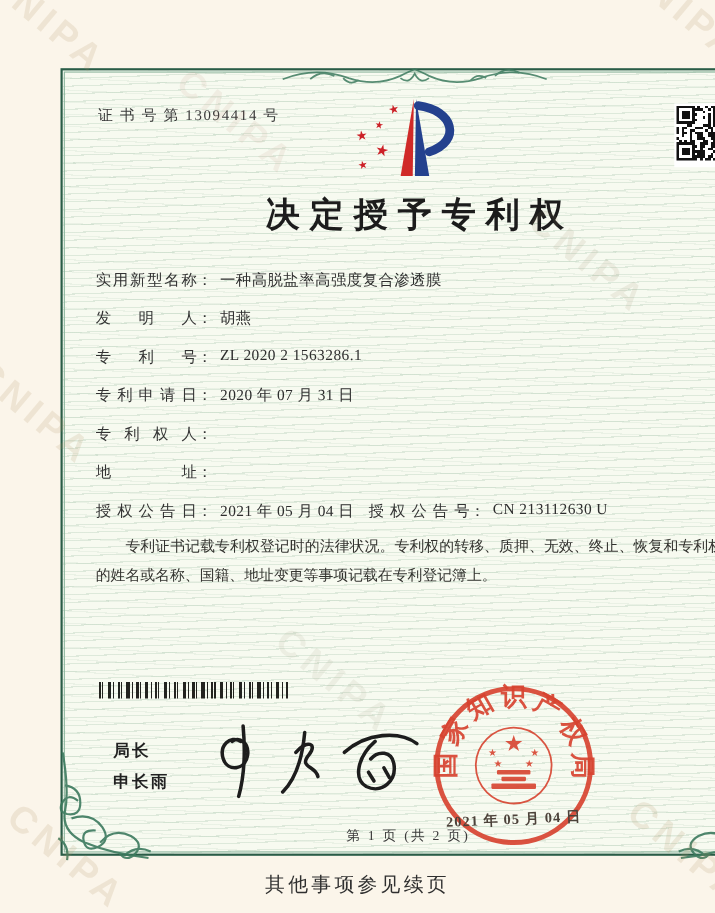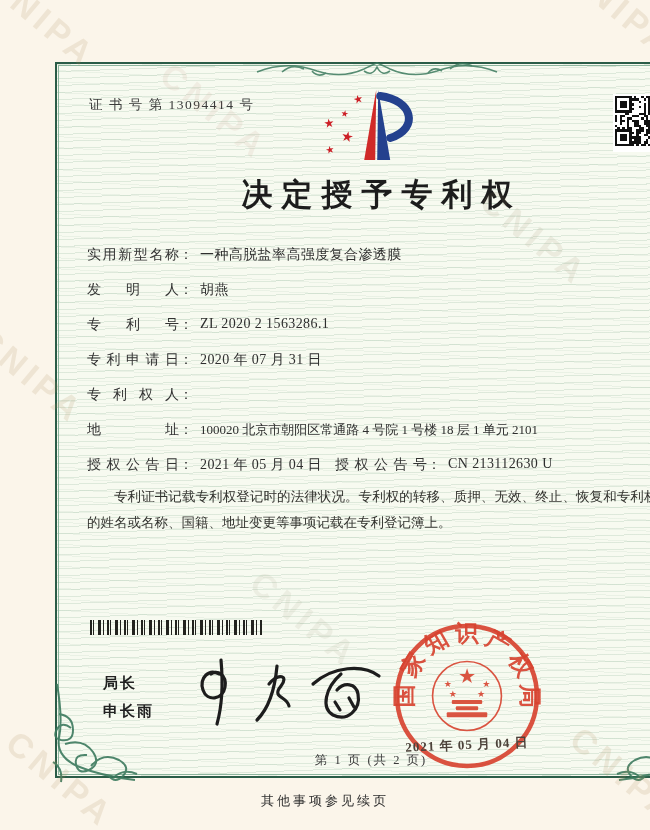--- a/index.html
+++ b/index.html
@@ -88,21 +88,21 @@
     font-size:13px;font-weight:700;color:#4c423a;letter-spacing:1px;
     transform:rotate(-2.5deg);
   }
 
   .page-ind{
     position:absolute;left:0;right:12px;top:688px;text-align:center;
     font-size:12.5px;letter-spacing:2px;color:#3a3a3a;
   }
   .cont-note{
     position:absolute;left:0;right:0;top:792px;text-align:center;z-index:4;
-    font-size:13px;letter-spacing:3px;color:#2f2f2f;
+    font-size:18px;letter-spacing:3px;color:#2f2f2f;
   }
 </style>
 </head>
 <body>
 
 <span class="wm w1">CNIPA</span>
 <span class="wm w2">CNIPA</span>
 <span class="wm w3">CNIPA</span>
 <span class="wm w4">CNIPA</span>
 <span class="wm w5">CNIPA</span>
@@ -334,21 +334,20 @@
         <span class="fcolon">：</span>
       <span class="fval">2020 年 07 月 31 日</span>
     </div>
     <div class="frow">
       <span class="flabel">专利权人</span>
         <span class="fcolon">：</span>
     </div>
     <div class="frow">
       <span class="flabel">地址</span>
         <span class="fcolon">：</span>
-      <span class="fval small">100020 北京市朝阳区常通路 4 号院 1 号楼 18 层 1 单元 2101</span>
     </div>
     <div class="frow">
       <span class="pairL">
         <span class="flabel">授权公告日</span>
           <span class="fcolon">：</span>
         <span class="fval">2021 年 05 月 04 日</span>
       </span>
       <span class="flabel">授权公告号</span>
         <span class="fcolon">：</span>
       <span class="fval">CN 213112630 U</span>

